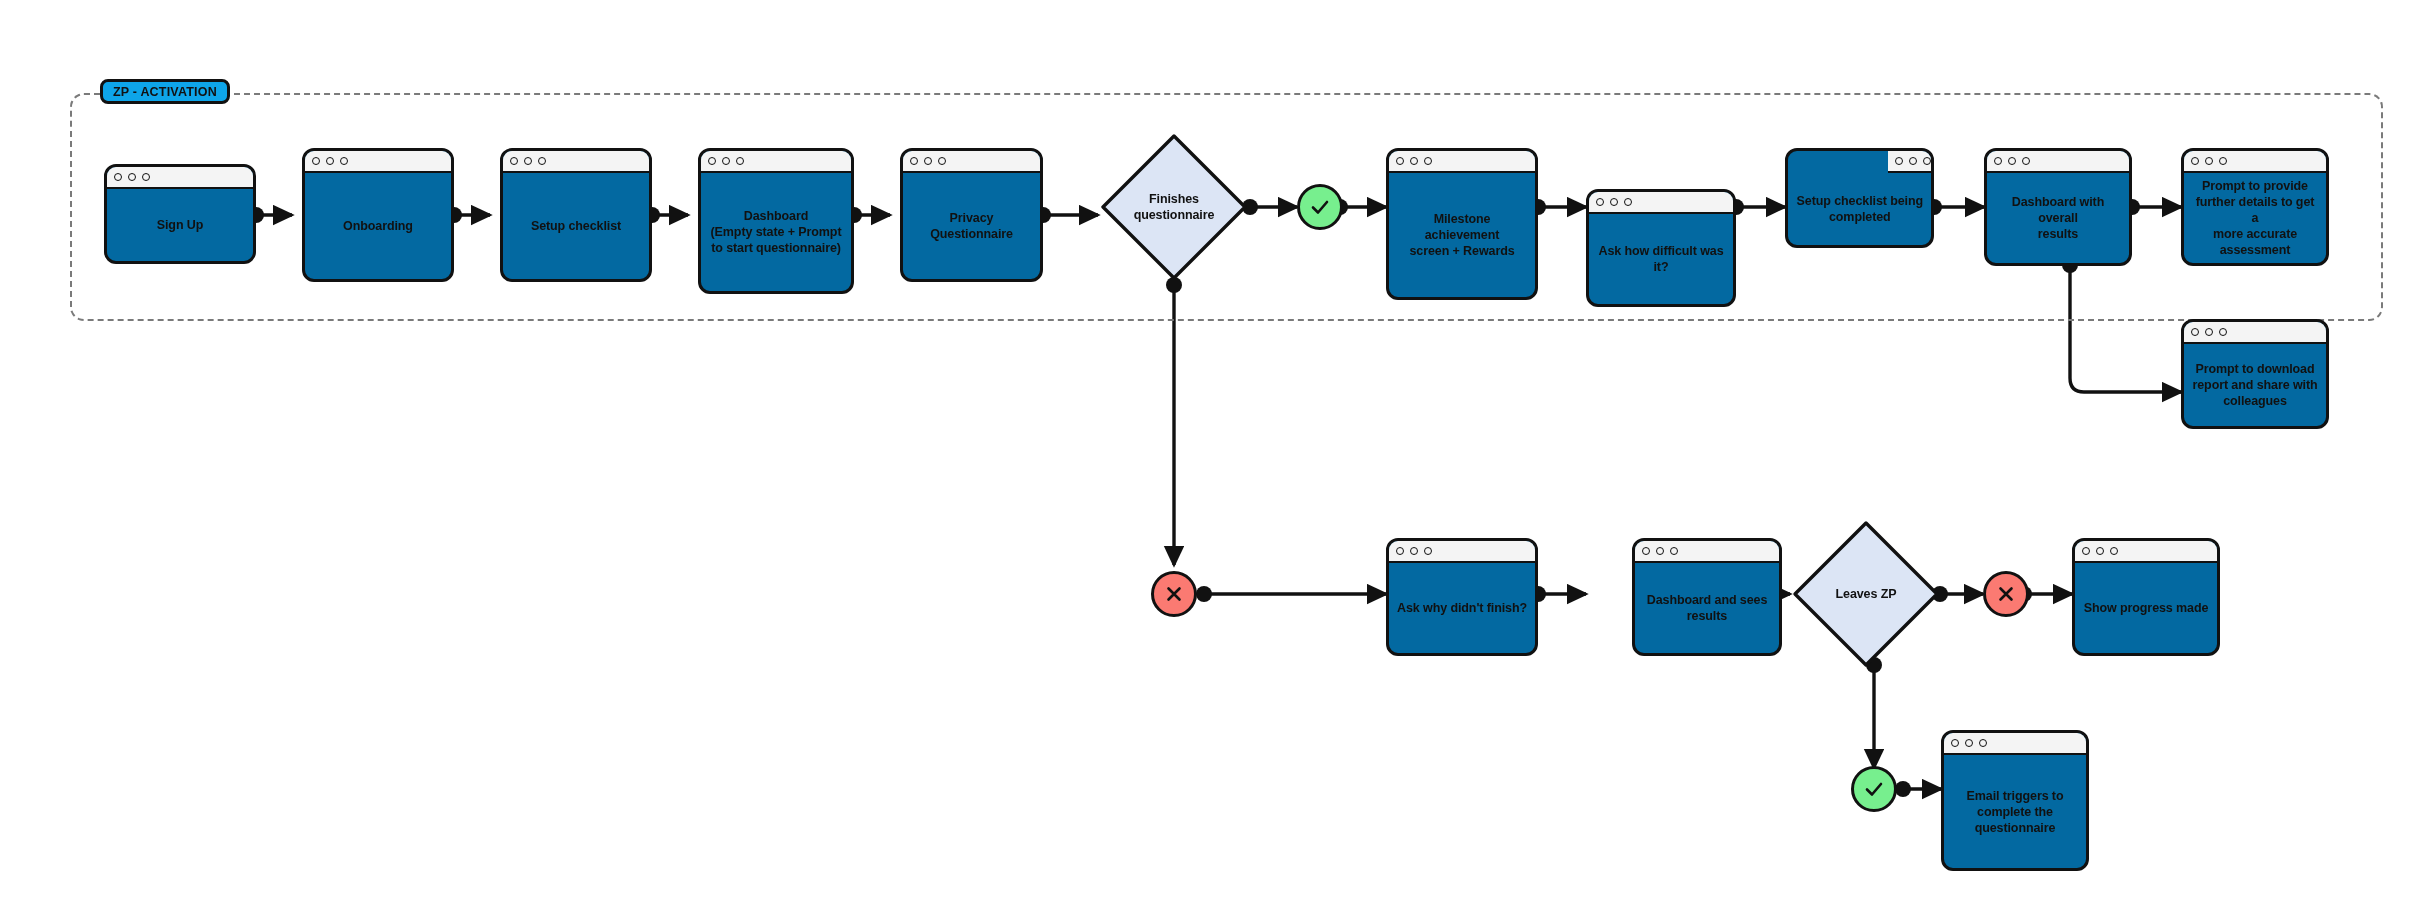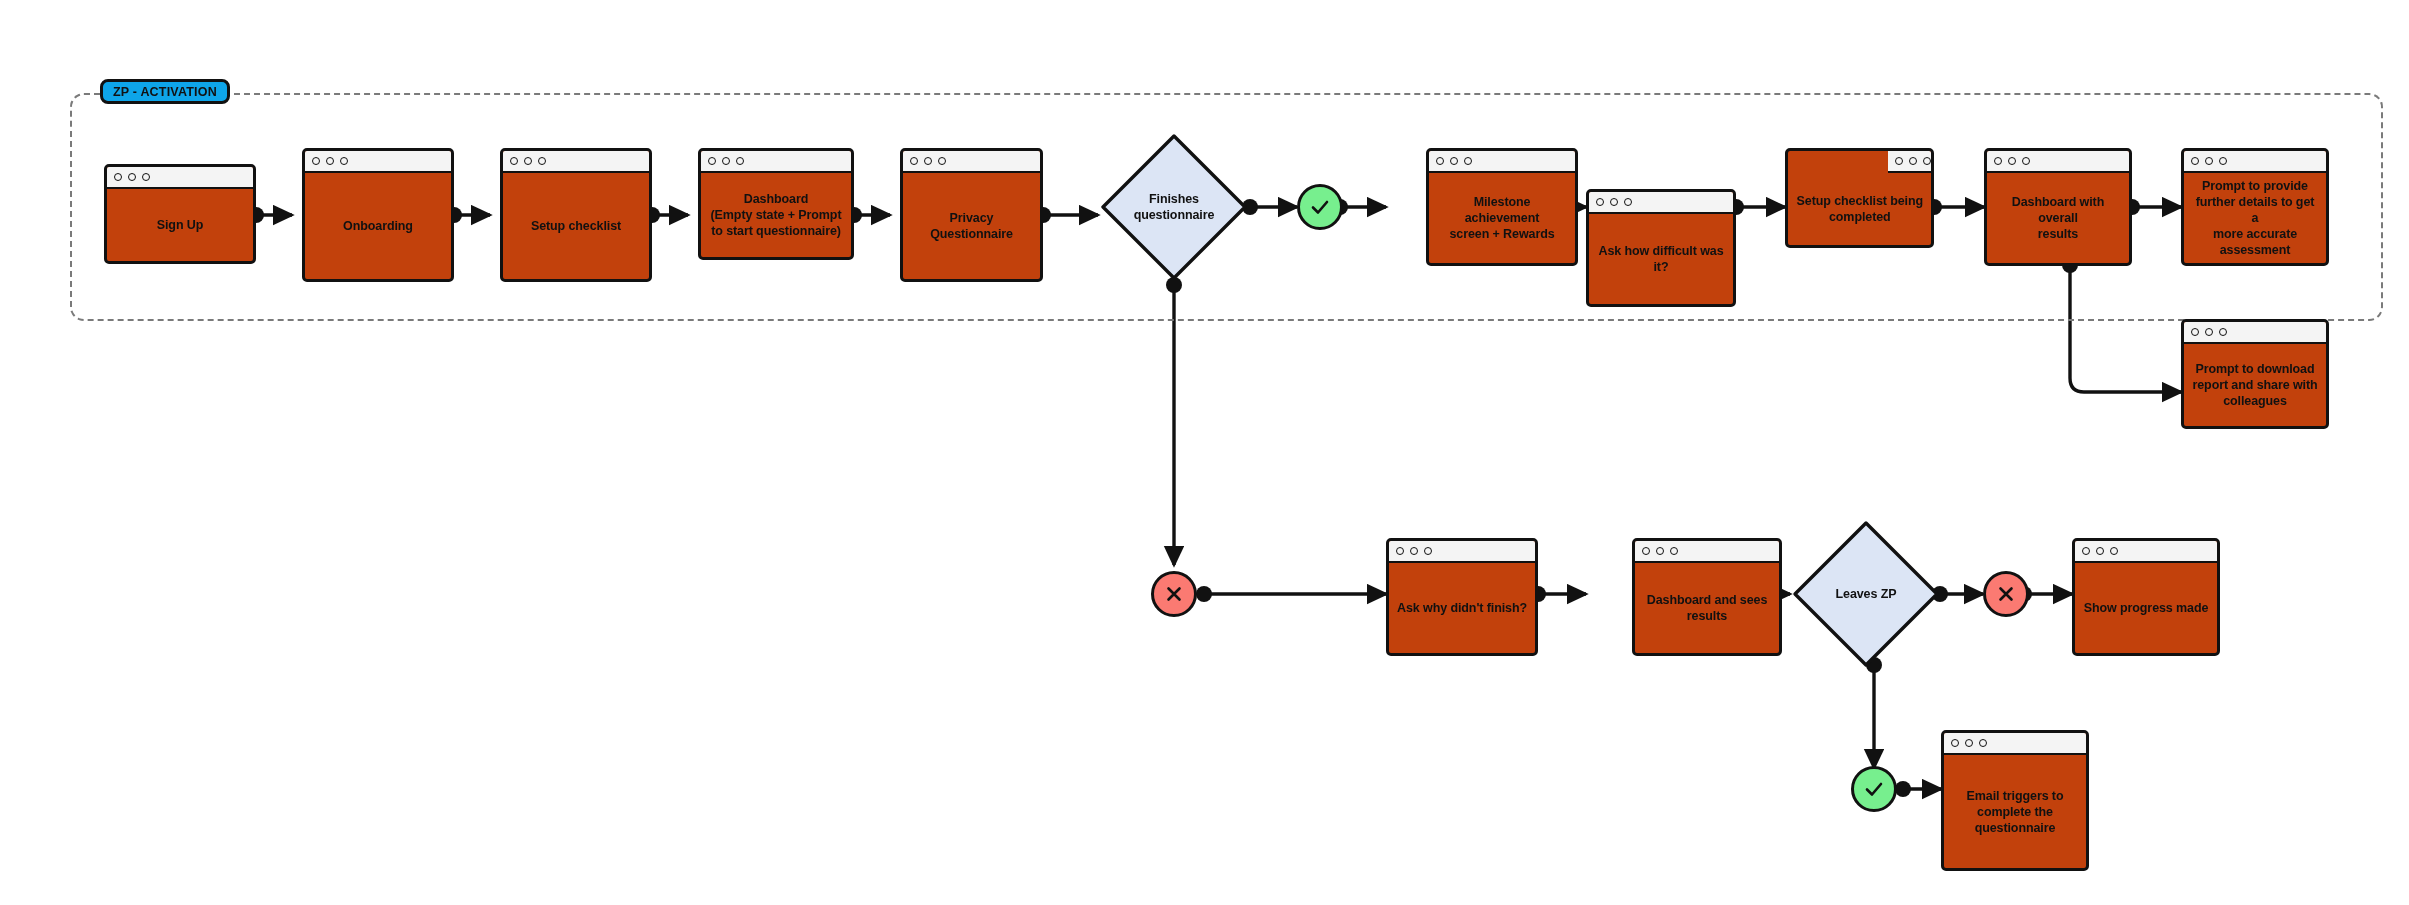--- a/index.html
+++ b/index.html
@@ -19,23 +19,23 @@
     left: 0; top: 0;
     width: 2409px;
     height: 905px;
   }
   .node {
     position: absolute;
     box-sizing: border-box;
   }
   
   .screen {
-    background: #c2410c;
+    background: #0369a1;
     border: 3px solid #111111;
-    border-radius: 5px;
+    border-radius: 12px;
     display: flex;
     flex-direction: column;
     overflow: hidden;
   }
   .screen .titlebar {
     height: 20px;
     min-height: 20px;
     border-bottom: 2px solid #111111;
     background: #f4f4f4;
     display: flex;
@@ -235,21 +235,21 @@
     <div class="titlebar">
       <span class="dot"></span>
       <span class="dot"></span>
       <span class="dot"></span>
     </div>
     <div class="body">
       <div class="label">Setup checklist</div>
     </div>
   </div>
 
-  <div class="node screen" style="left:698px; top:148px; width:156px; height:112px;">
+  <div class="node screen" style="left:698px; top:148px; width:156px; height:146px;">
     <div class="titlebar">
       <span class="dot"></span>
       <span class="dot"></span>
       <span class="dot"></span>
     </div>
     <div class="body">
       <div class="label">Dashboard
 (Empty state + Prompt
 to start questionnaire)</div>
     </div>
@@ -273,21 +273,21 @@
     <div class="dlabel">Finishes
 questionnaire</div>
   </div>
 
   <div class="marker" style="left:1297px; top:184px; width:46px; height:46px; background:#77ef8e;">
     <svg width="24" height="24" viewBox="0 0 24 24">
       <path d="M5 12.5 L10 17.5 L19 7" fill="none" stroke="#111111" stroke-width="2.6" stroke-linecap="round" stroke-linejoin="round"></path>
     </svg>
   </div>
 
-  <div class="node screen" style="left:1426px; top:148px; width:152px; height:118px;">
+  <div class="node screen" style="left:1386px; top:148px; width:152px; height:152px;">
     <div class="titlebar">
       <span class="dot"></span>
       <span class="dot"></span>
       <span class="dot"></span>
     </div>
     <div class="body">
       <div class="label">Milestone achievement
 screen + Rewards</div>
     </div>
   </div>

